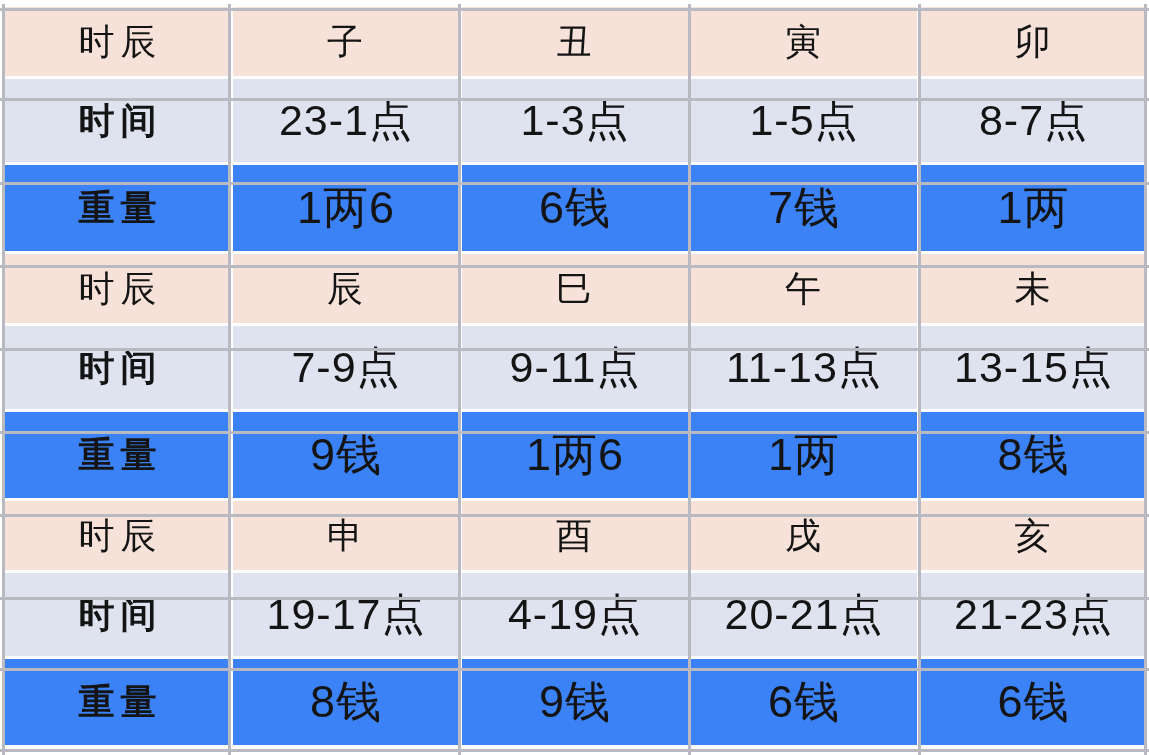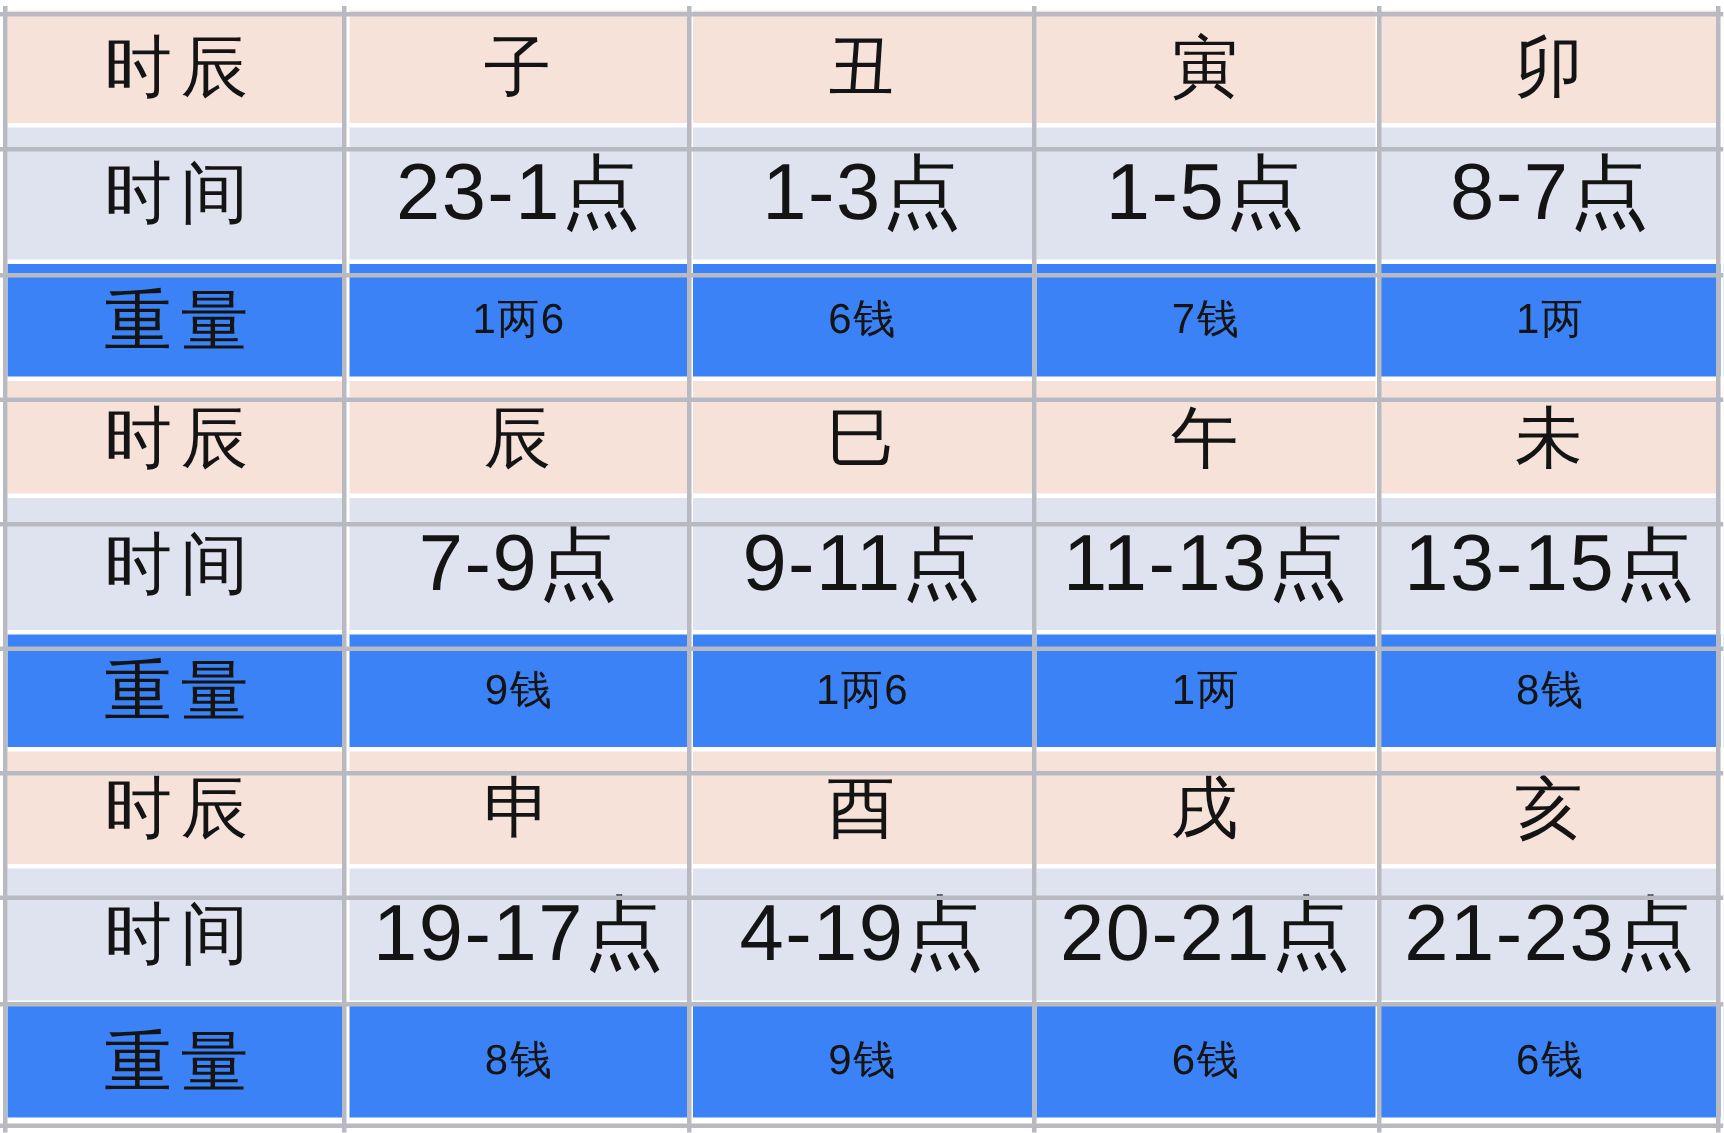--- a/index.html
+++ b/index.html
@@ -31,51 +31,51 @@
   table.weight-table col.c1 { width: 229px; }
   table.weight-table col.c2 { width: 229px; }
   table.weight-table col.c3 { width: 229px; }
   table.weight-table col.c4 { width: 230px; }
 
   table.weight-table td {
     border: 3px solid #ffffff;
     text-align: center;
     vertical-align: middle;
     color: #141414;
-    font-size: 45px;
+    font-size: 36px;
     line-height: 1.1;
     padding: 0;
     white-space: nowrap;
   }
   
   tr.row-shichen td { background: #f7e2da; }
   tr.row-shijian td { background: #dfe2ef; }
   tr.row-zhongliang td { background: #3b82f6; }
 
   
   td.label-cell {
-    font-weight: normal;
+    font-weight: bold;
     letter-spacing: 6px;
     text-indent: 6px;
   }
   tr.row-shichen td.label-cell {
     font-weight: normal;
   }
   td.value-cell {
     font-weight: normal;
     letter-spacing: 1px;
   }
   tr.row-shichen td.value-cell {
     letter-spacing: 2px;
   }
   tr.row-shijian td.value-cell {
-    font-size: 53px;
+    font-size: 43px;
   }
   tr.row-zhongliang td.value-cell {
-    font-size: 28px;
+    font-size: 45px;
   }
   
   table.weight-table {
     border: 3px solid #ffffff;
   }
   
   tr.row-shichen td,
   tr.row-shijian td,
   tr.row-zhongliang td {
     border-color: #ffffff;

